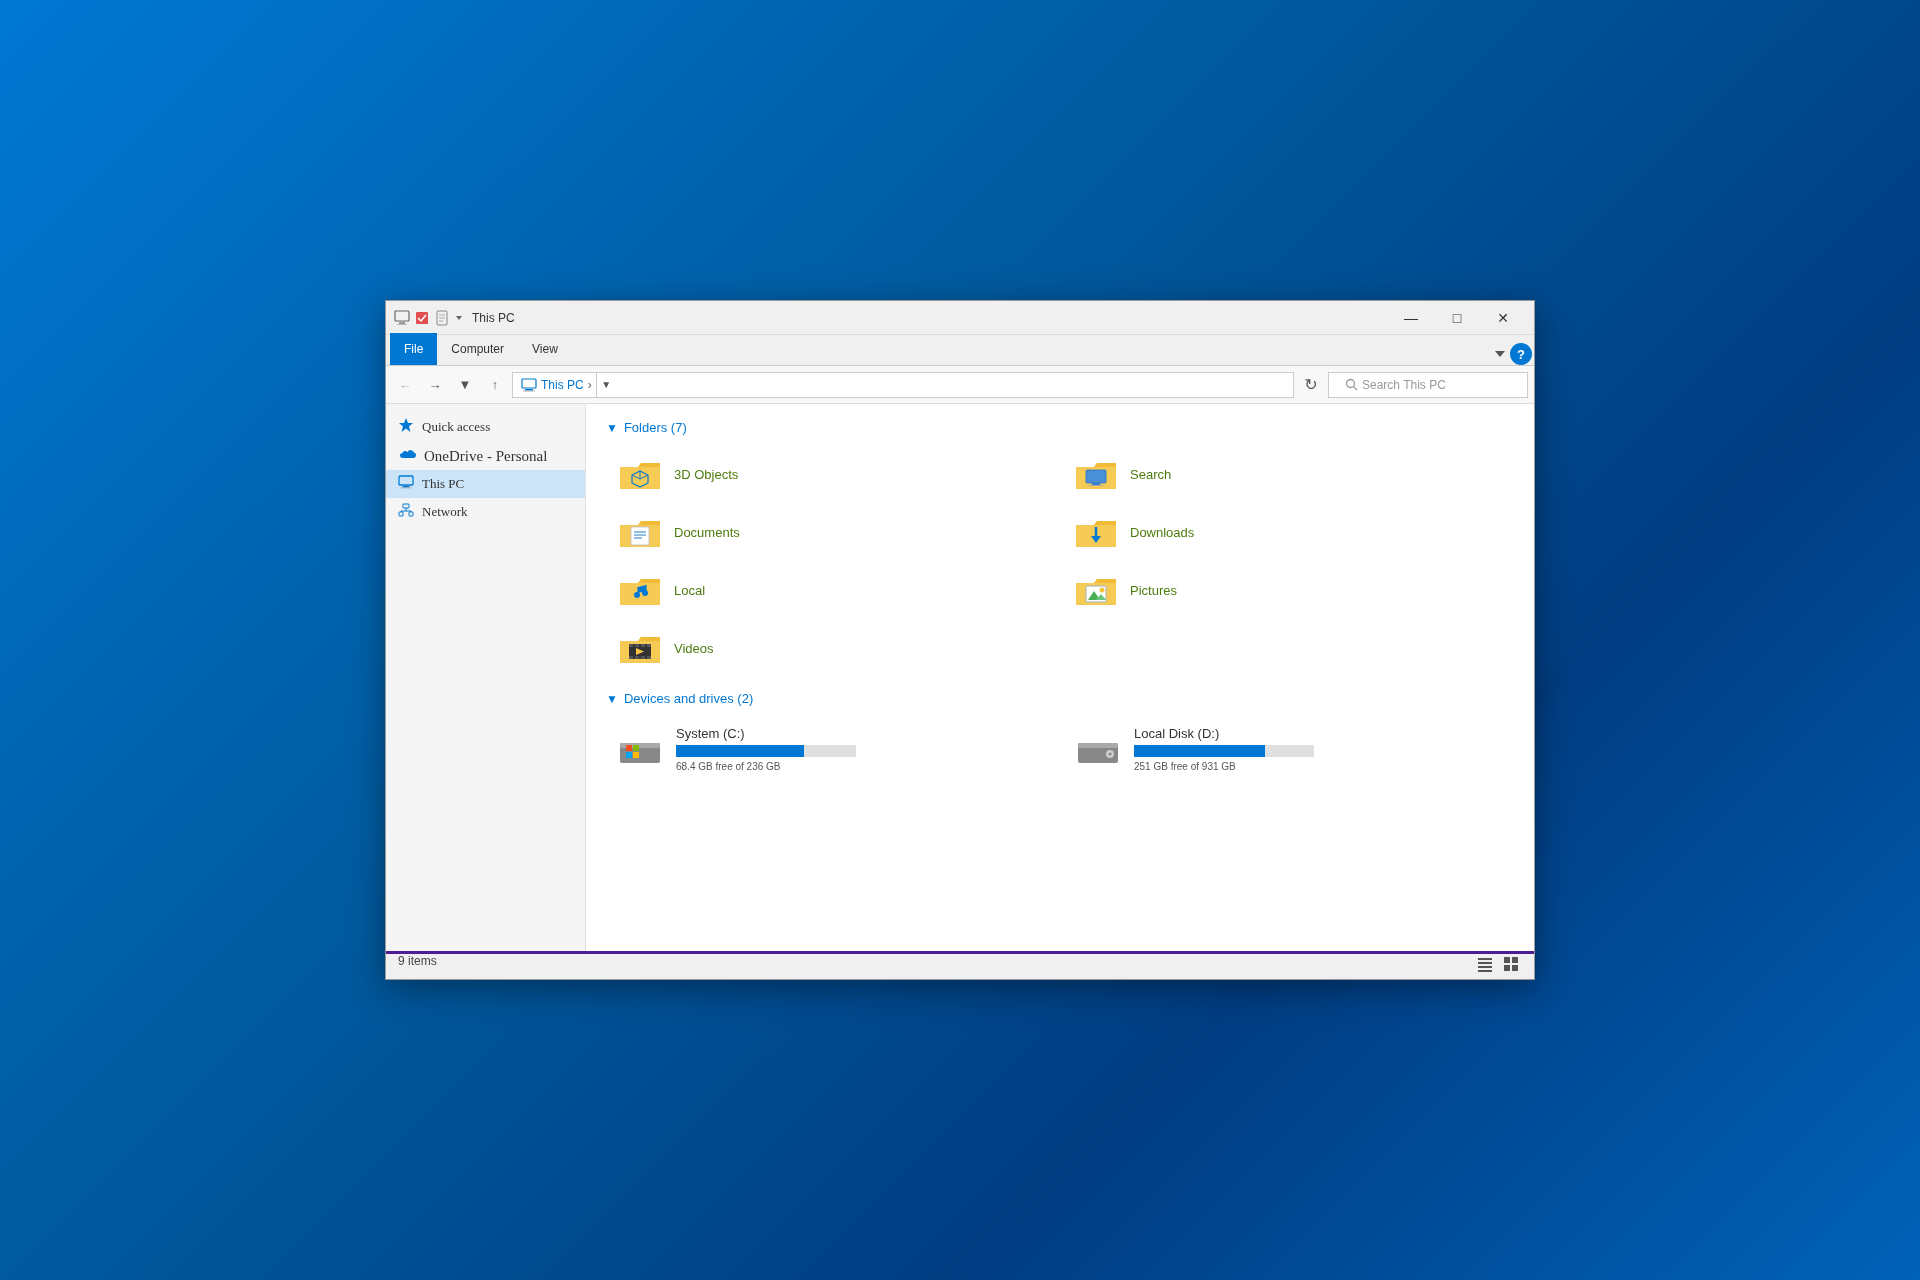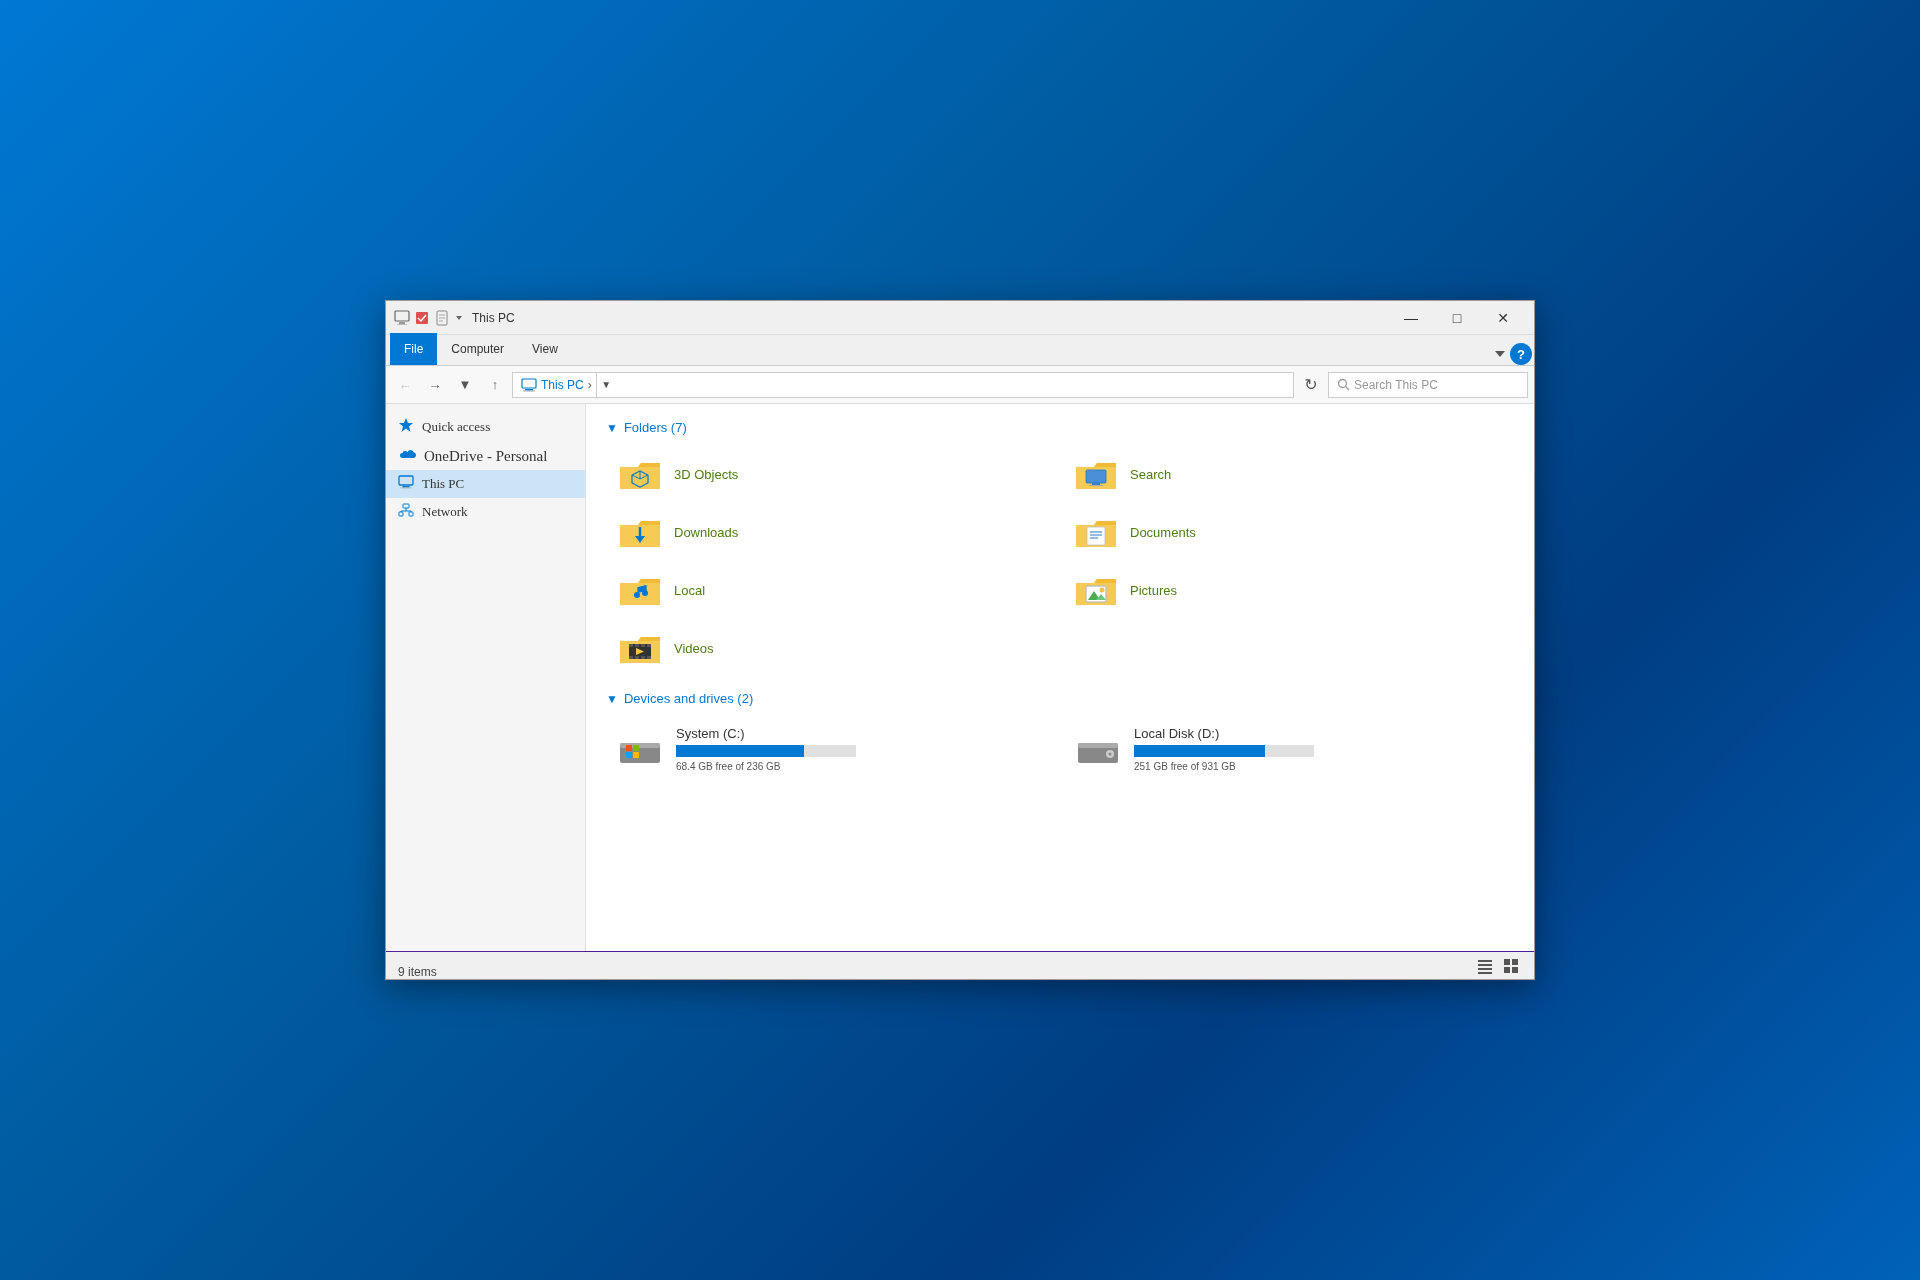--- a/index.html
+++ b/index.html
@@ -129,21 +129,21 @@
       display: flex; align-items: center; justify-content: center;
       color: #555; cursor: pointer; font-size: 13px;
     }
     .search-box {
       width: 200px;
       height: 26px;
       border: 1px solid #ccc;
       background: #fff;
       display: flex;
       align-items: center;
-      padding: 0 8px;
+      padding: 0 16px;
       gap: 4px;
       font-size: 12px;
       color: #999;
     }
     
     .main {
       display: flex;
       flex: 1;
       overflow: hidden;
     }
@@ -222,23 +222,23 @@
     .drive-icon { width: 48px; height: 42px; flex-shrink: 0; display: flex; align-items: center; justify-content: center; }
     .drive-info { display: flex; flex-direction: column; gap: 4px; }
     .drive-name { font-size: 13px; color: #333; }
     .drive-bar-container { width: 180px; height: 12px; background: #e0e0e0; border-radius: 0; }
     .drive-bar { height: 100%; background: #0078d4; border-radius: 0; }
     .drive-free { font-size: 10px; color: #555; }
     
     .status-bar {
       height: 28px;
       background: #f0f0f0;
-      border-top: 1px solid #4c1d95;
-      display: flex;
-      align-items: flex-end;
+      border-top: 3px solid #4c1d95;
+      display: flex;
+      align-items: flex-start;
       padding: 0 12px;
       font-size: 12px;
       color: #444;
       flex-shrink: 0;
     }
     .status-right {
       margin-left: auto;
       display: flex;
       gap: 4px;
       align-items: center;
@@ -406,40 +406,40 @@
           </div>
           <span class="folder-name">Search</span>
         </div>
 
         <div class="folder-item">
           <div class="folder-icon">
             <svg width="48" height="42" viewBox="0 0 48 42">
               <polygon points="4,14 22,14 25,10 44,10 44,36 4,36" fill="#f5c542" opacity="0.9"></polygon>
               <polygon points="4,14 22,14 25,10 44,10 44,14 4,14" fill="#f0b429" opacity="0.7"></polygon>
 
-              <line x1="24" y1="16" x2="24" y2="28" stroke="#0078d4" stroke-width="2.5"></line>
-              <polygon points="19,25 24,32 29,25" fill="#0078d4"></polygon>
-            </svg>
-          </div>
-          <span class="folder-name">Downloads</span>
-        </div>
-
-        <div class="folder-item">
-          <div class="folder-icon">
-            <svg width="48" height="42" viewBox="0 0 48 42">
-              <polygon points="4,14 22,14 25,10 44,10 44,36 4,36" fill="#f5c542" opacity="0.9"></polygon>
-              <polygon points="4,14 22,14 25,10 44,10 44,14 4,14" fill="#f0b429" opacity="0.7"></polygon>
-
               <rect x="15" y="16" width="18" height="18" rx="1" fill="#fff" stroke="#bbb" stroke-width="0.8"></rect>
               <line x1="18" y1="21" x2="30" y2="21" stroke="#4a90d9" stroke-width="1.2"></line>
               <line x1="18" y1="24" x2="30" y2="24" stroke="#4a90d9" stroke-width="1.2"></line>
               <line x1="18" y1="27" x2="26" y2="27" stroke="#4a90d9" stroke-width="1.2"></line>
             </svg>
           </div>
           <span class="folder-name">Documents</span>
+        </div>
+
+        <div class="folder-item">
+          <div class="folder-icon">
+            <svg width="48" height="42" viewBox="0 0 48 42">
+              <polygon points="4,14 22,14 25,10 44,10 44,36 4,36" fill="#f5c542" opacity="0.9"></polygon>
+              <polygon points="4,14 22,14 25,10 44,10 44,14 4,14" fill="#f0b429" opacity="0.7"></polygon>
+
+              <line x1="24" y1="16" x2="24" y2="28" stroke="#0078d4" stroke-width="2.5"></line>
+              <polygon points="19,25 24,32 29,25" fill="#0078d4"></polygon>
+            </svg>
+          </div>
+          <span class="folder-name">Downloads</span>
         </div>
 
         <div class="folder-item">
           <div class="folder-icon">
             <svg width="48" height="42" viewBox="0 0 48 42">
               <polygon points="4,14 22,14 25,10 44,10 44,36 4,36" fill="#f5c542" opacity="0.9"></polygon>
               <polygon points="4,14 22,14 25,10 44,10 44,14 4,14" fill="#f0b429" opacity="0.7"></polygon>
 
               <path d="M22,18 L30,16 L30,22 L22,24 Z" fill="#0078d4"></path>
               <circle cx="21" cy="26" r="3" fill="#0078d4"></circle>

